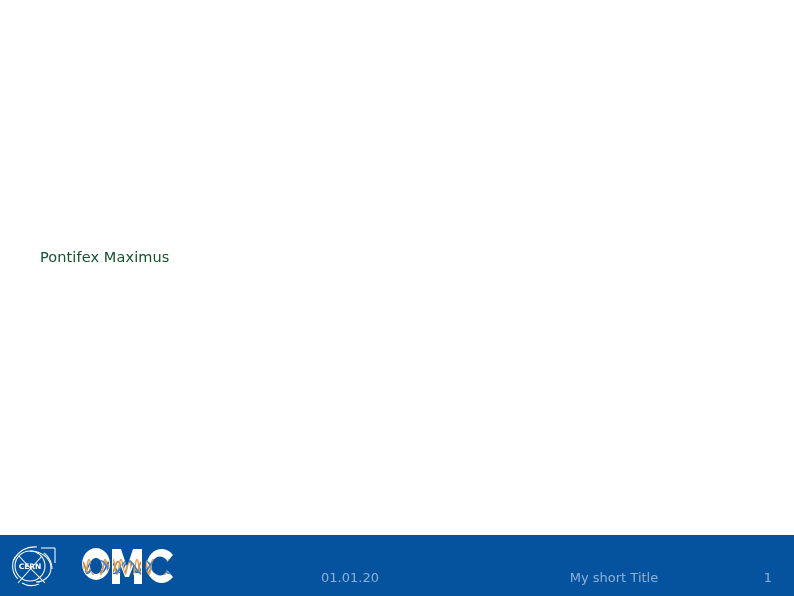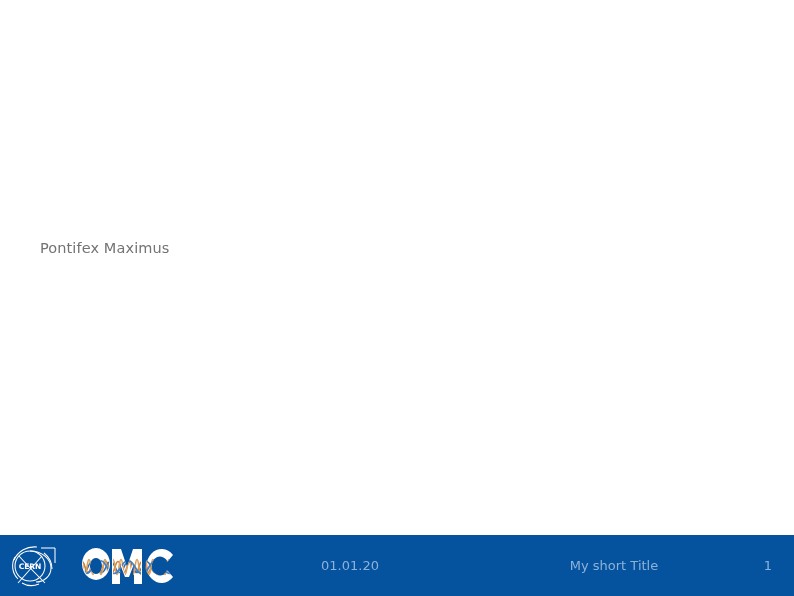--- a/index.html
+++ b/index.html
@@ -28,25 +28,25 @@
   #slide-title {
     font-family: "DejaVu Sans", sans-serif;
     font-size: 37px;
     font-weight: 400;
     line-height: 1.1;
     color: #1a5490;
     letter-spacing: 0.1px;
     white-space: nowrap;
   }
   #slide-author {
-    margin-top: 8px;
+    margin-top: 17px;
     font-family: "DejaVu Sans", sans-serif;
     font-size: 14.5px;
     font-weight: 400;
-    color: #737373;
+    color: #14532d;
     letter-spacing: 0.1px;
   }
 
   
   #footer-bar {
     position: absolute;
     left: 0;
     right: 0;
     bottom: 0;
     height: 61px;
@@ -60,21 +60,21 @@
     height: 46px;
     display: flex;
     align-items: center;
     gap: 20px;
   }
   #cern-logo { display: block; }
   #omc-logo  { display: block; }
 
   .footer-text {
     position: absolute;
-    top: 0;
+    top: 12px;
     height: 45px;
     line-height: 61px;
     font-family: "DejaVu Sans", sans-serif;
     font-size: 13px;
     color: #8db2d8;
     white-space: nowrap;
   }
   #footer-date  { left: 0; width: 700px; text-align: center; }
   #footer-short { left: 0; width: 794px; text-align: center;
                   transform: translateX(217px); }

